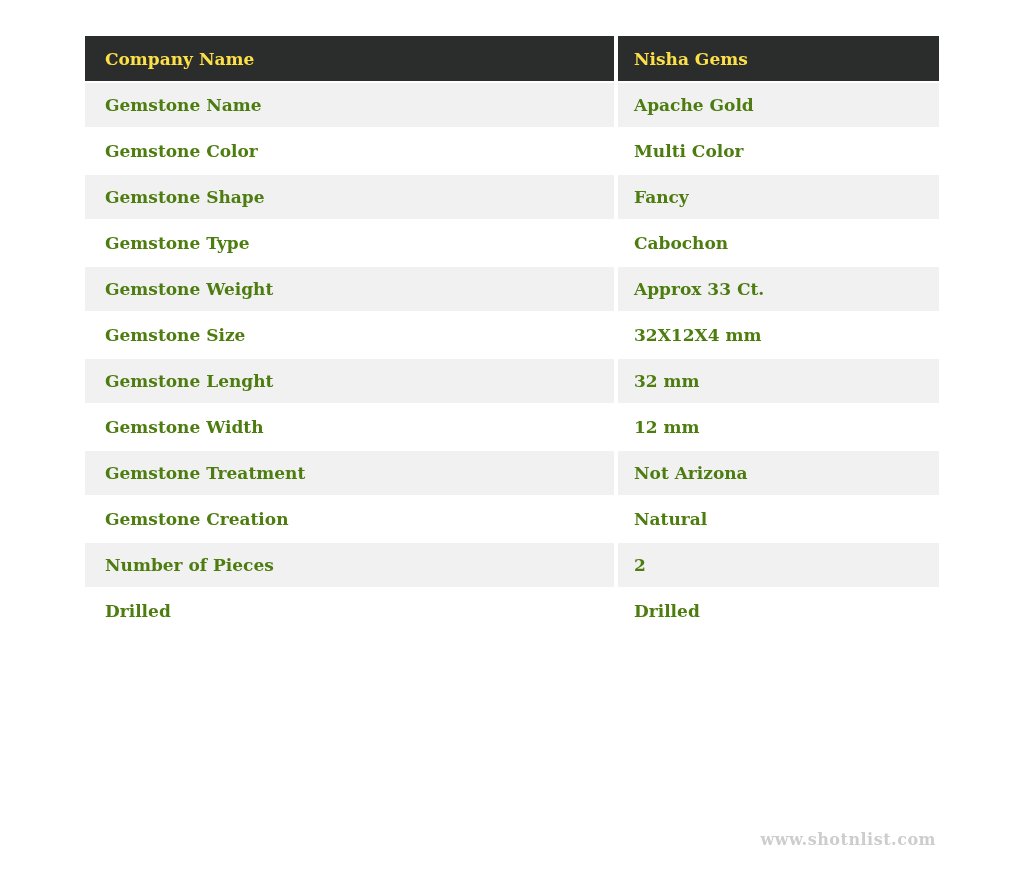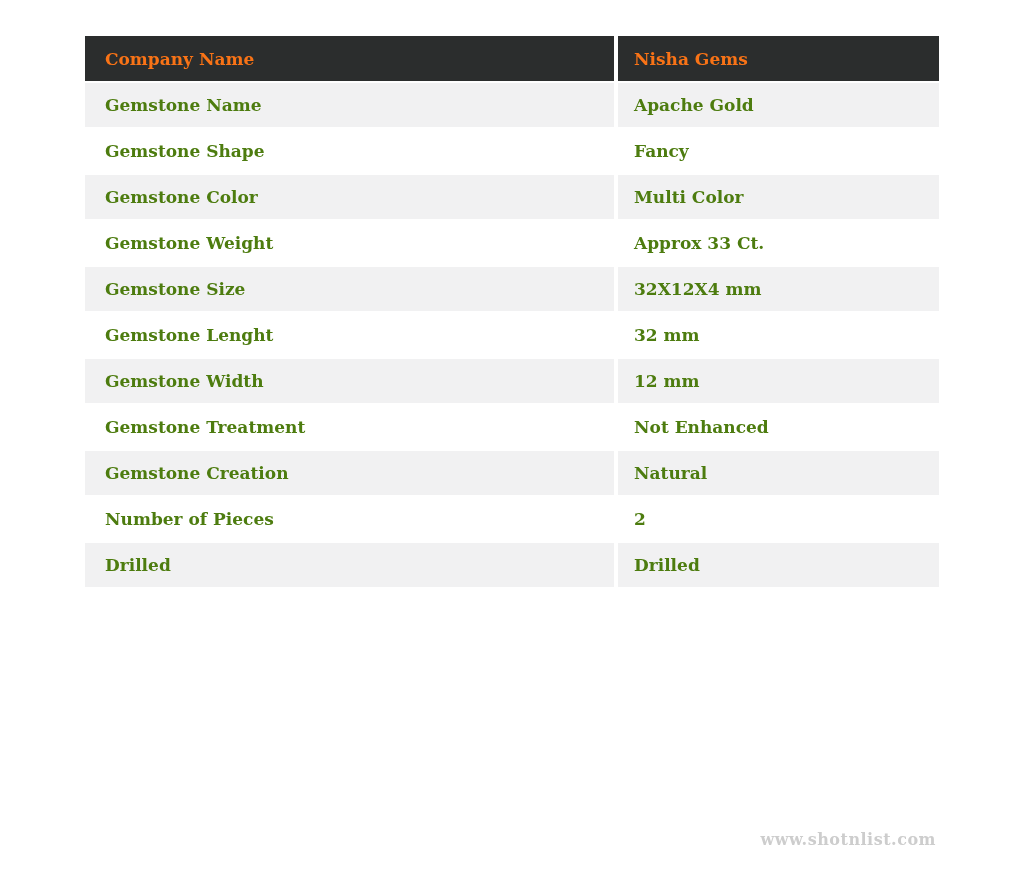--- a/index.html
+++ b/index.html
@@ -38,21 +38,21 @@
   table.spec-table td:first-child {
     border-right: 4px solid #ffffff;
     padding-left: 20px;
   }
   table.spec-table th:last-child,
   table.spec-table td:last-child {
     padding-left: 16px;
   }
   table.spec-table thead th {
     background: #2b2d2d;
-    color: #f97316;
+    color: #fde047;
   }
   table.spec-table tbody tr:nth-child(odd) td {
     background: #f1f1f2;
   }
   table.spec-table tbody tr:nth-child(even) td {
     background: #ffffff;
   }
   .site-footer {
     position: absolute;
     top: 830px;
@@ -77,46 +77,50 @@
         <th>Company Name</th>
         <th>Nisha Gems</th>
       </tr>
     </thead>
     <tbody>
       <tr>
         <td>Gemstone Name</td>
         <td>Apache Gold</td>
       </tr>
       <tr>
+        <td>Gemstone Color</td>
+        <td>Multi Color</td>
+      </tr>
+      <tr>
         <td>Gemstone Shape</td>
         <td>Fancy</td>
       </tr>
       <tr>
-        <td>Gemstone Color</td>
-        <td>Multi Color</td>
+        <td>Gemstone Type</td>
+        <td>Cabochon</td>
       </tr>
       <tr>
         <td>Gemstone Weight</td>
         <td>Approx 33 Ct.</td>
       </tr>
       <tr>
         <td>Gemstone Size</td>
         <td>32X12X4 mm</td>
       </tr>
       <tr>
         <td>Gemstone Lenght</td>
         <td>32 mm</td>
       </tr>
       <tr>
         <td>Gemstone Width</td>
         <td>12 mm</td>
       </tr>
       <tr>
         <td>Gemstone Treatment</td>
-        <td>Not Enhanced</td>
+        <td>Not Arizona</td>
       </tr>
       <tr>
         <td>Gemstone Creation</td>
         <td>Natural</td>
       </tr>
       <tr>
         <td>Number of Pieces</td>
         <td>2</td>
       </tr>
       <tr>

